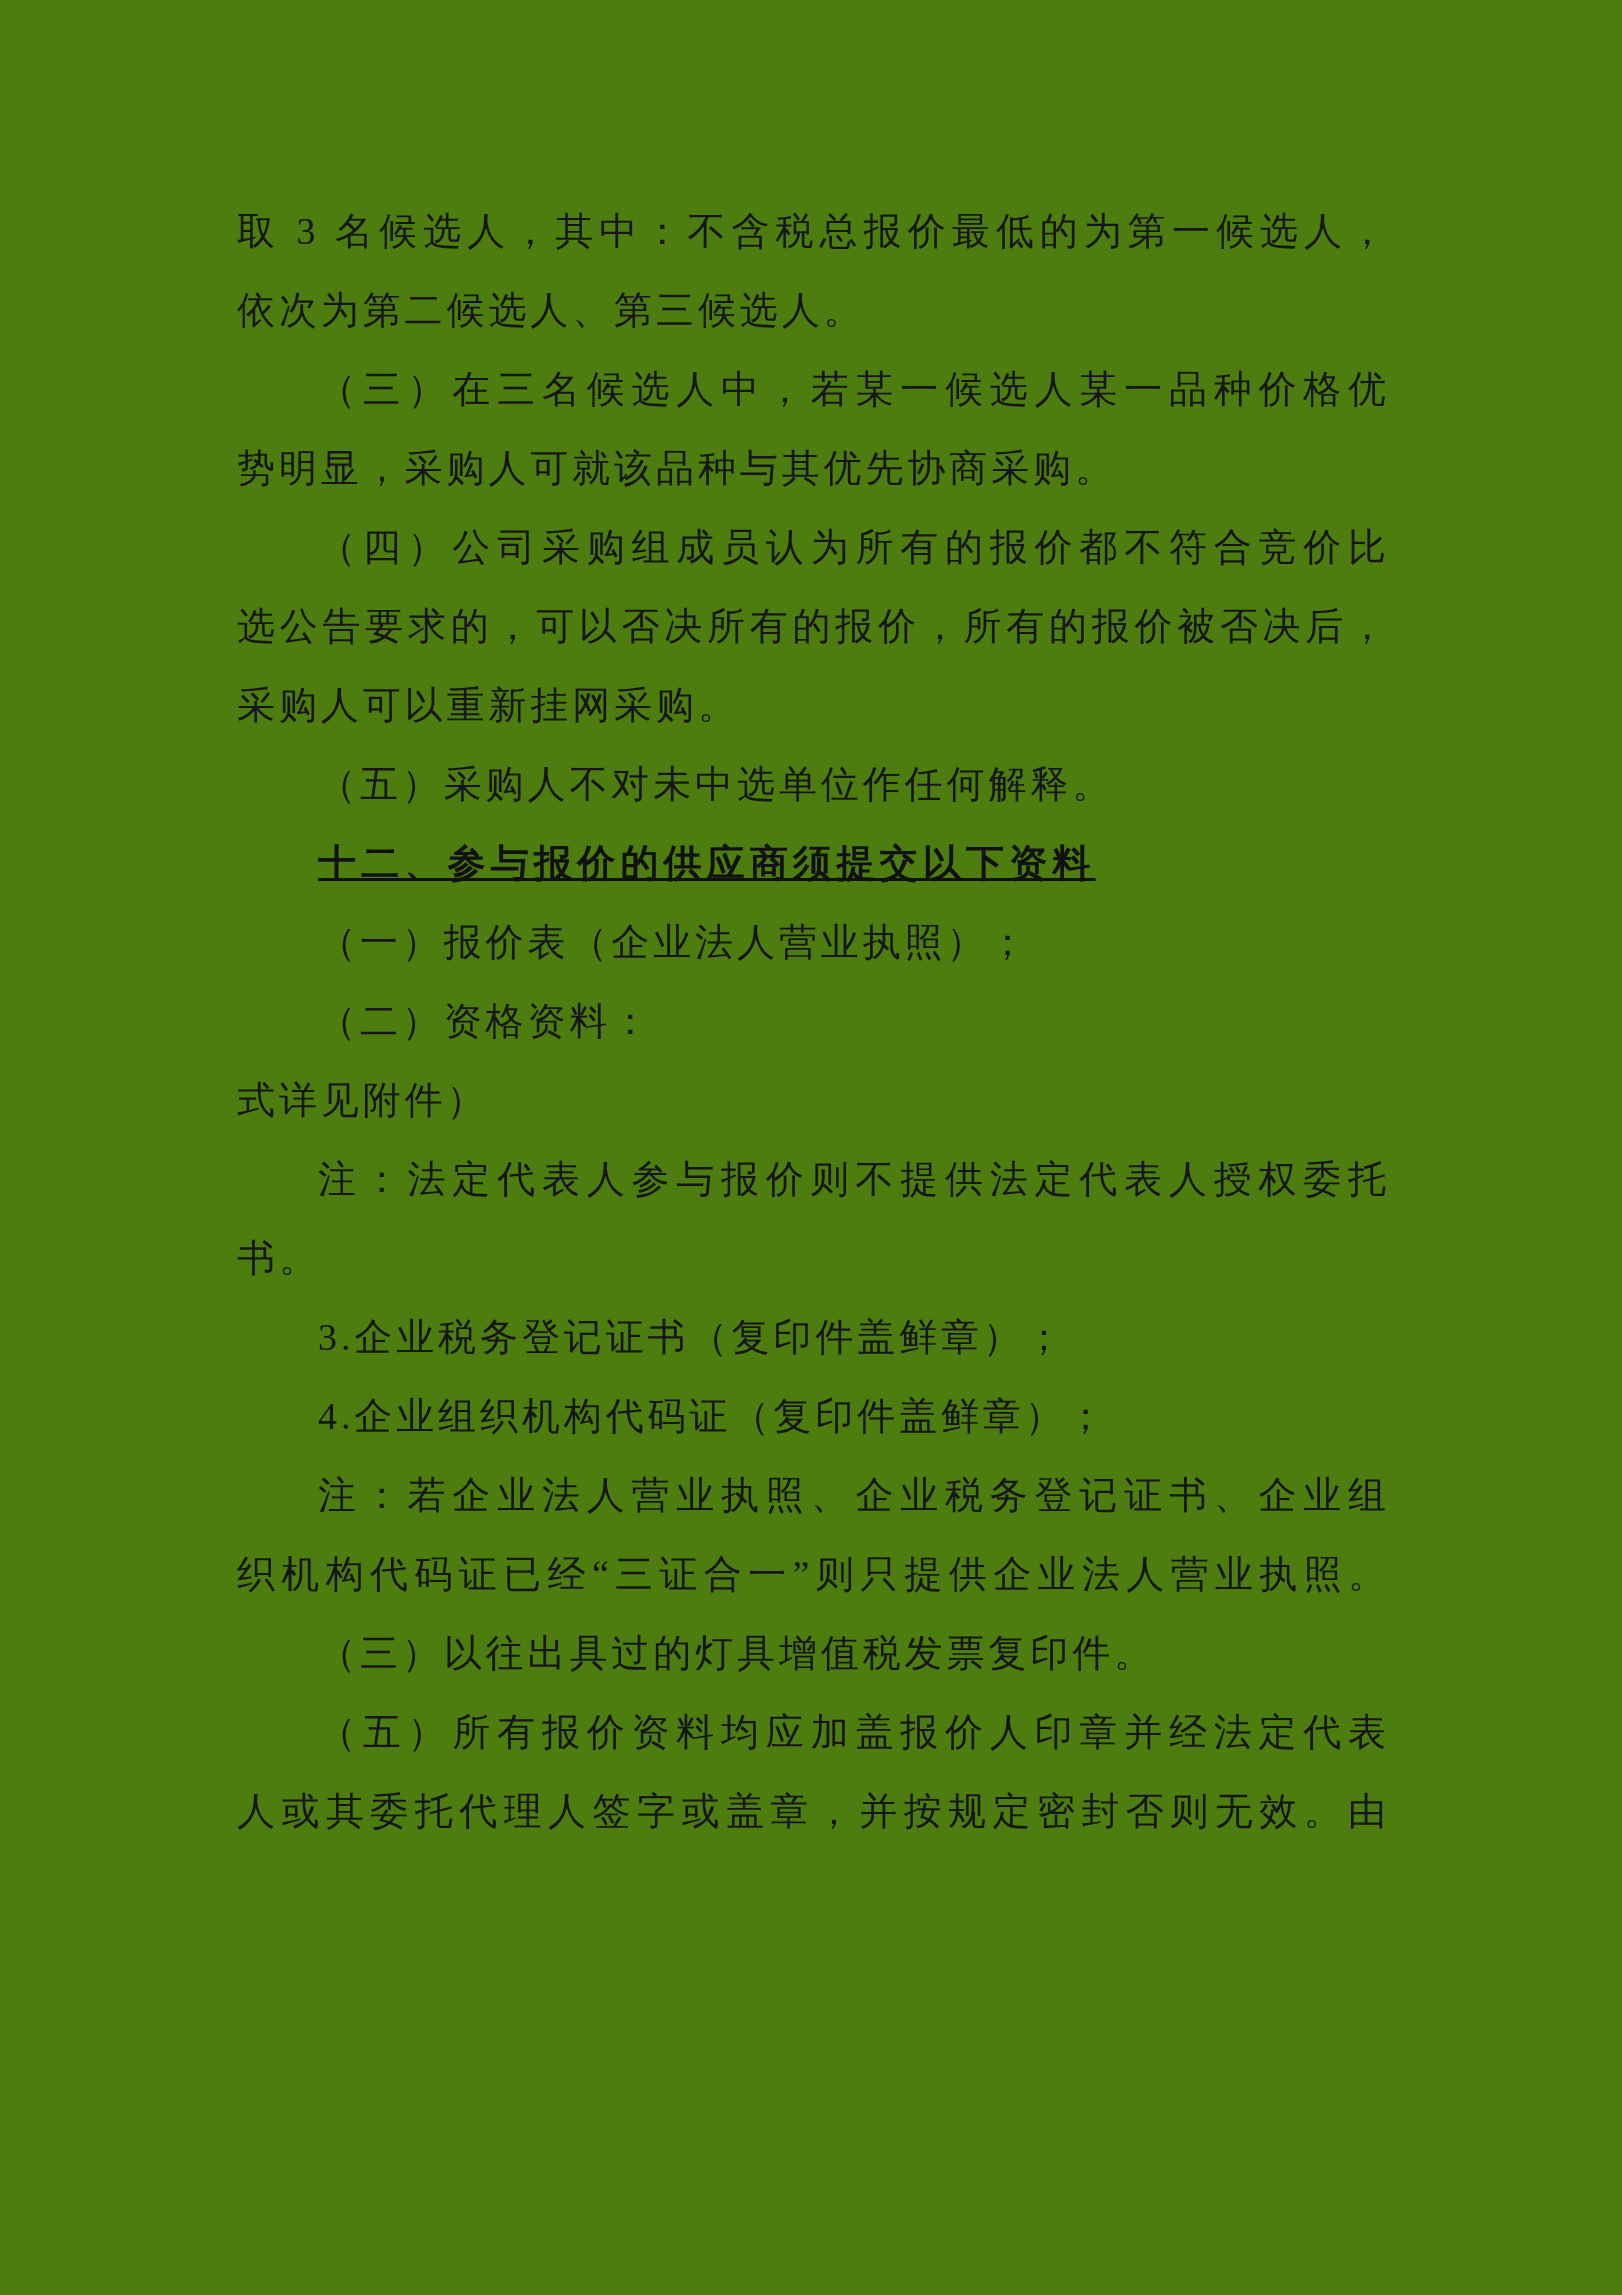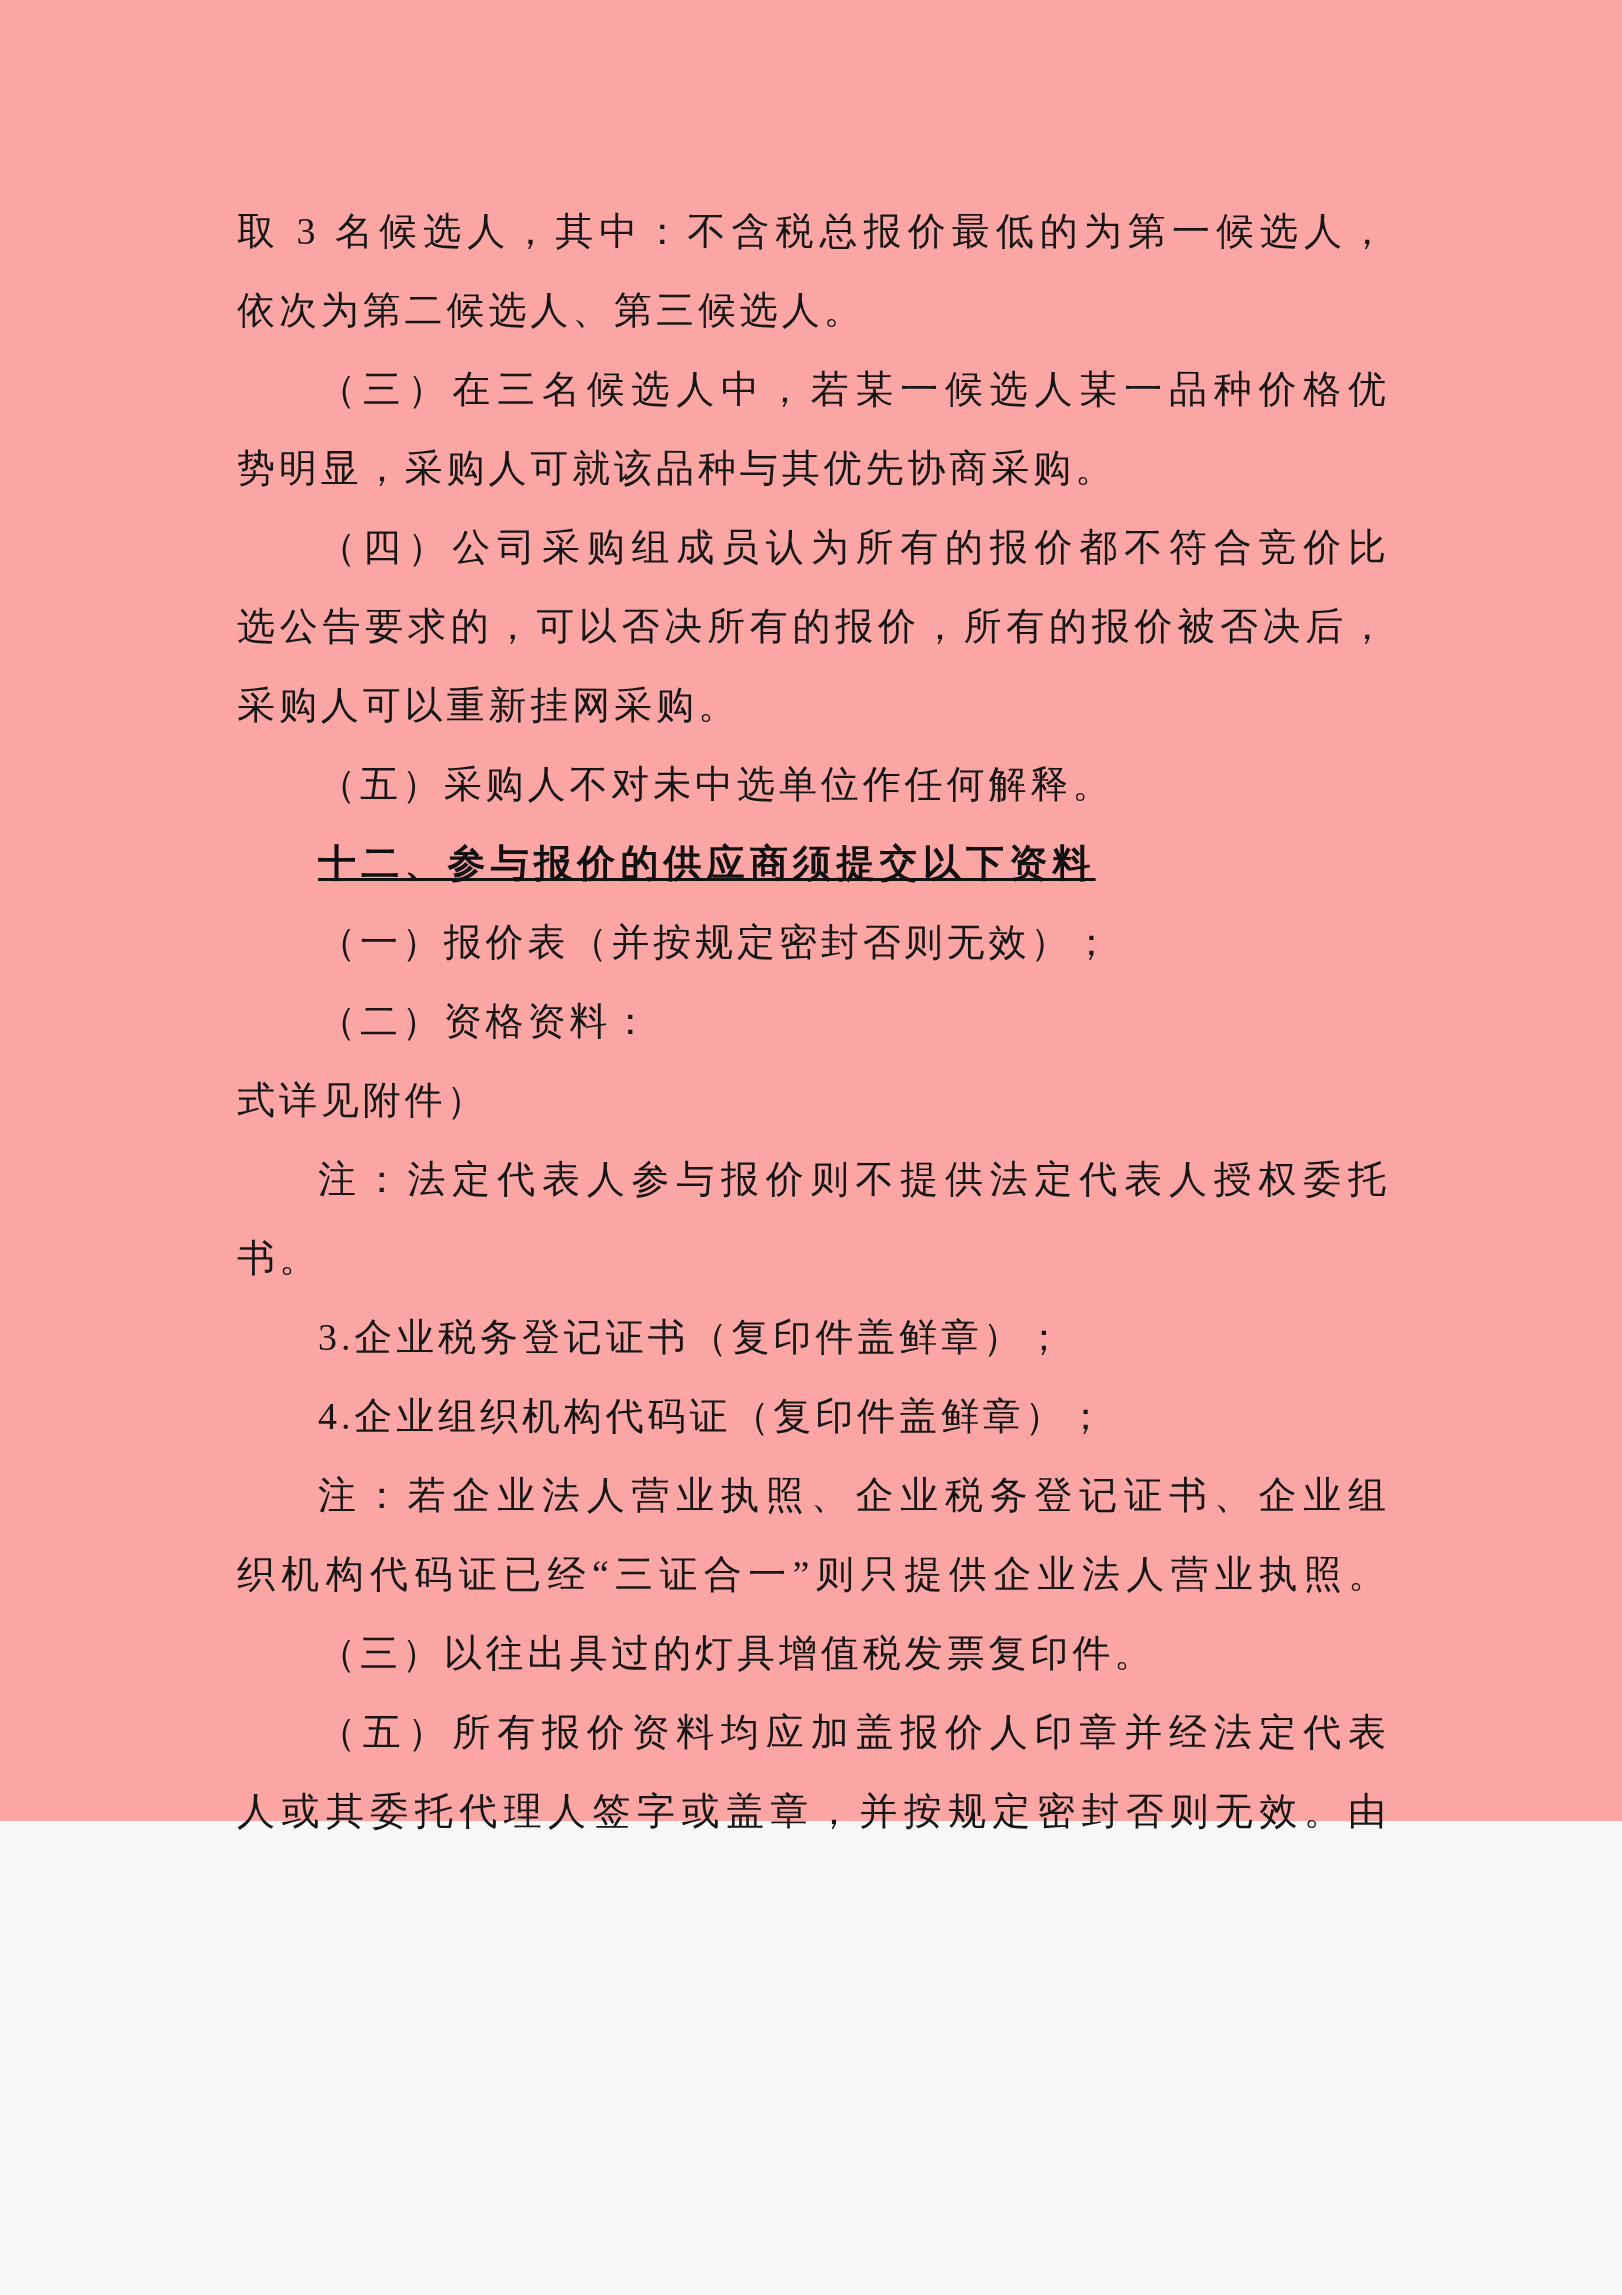--- a/index.html
+++ b/index.html
@@ -11,22 +11,22 @@
     height: 2295px;
     background: #f7f7f5;
     position: relative;
     overflow: hidden;
   }
   .page {
     position: absolute;
     left: 0;
     top: 0;
     width: 1623px;
-    height: 1821px;
-    background: #fca5a5;
+    height: 2295px;
+    background: #4d7c0f;
     box-sizing: border-box;
     padding: 192px 233px 0 237px;
     color: #161616;
     font-family: "Liberation Serif", "DejaVu Serif", serif;
     font-size: 38px;
     letter-spacing: 3.9px;
   }
   .line {
     height: 79px;
     line-height: 79px;
@@ -54,21 +54,21 @@
 <div class="page">
   <div class="line justify">取 3 名候选人，其中：不含税总报价最低的为第一候选人，</div>
   <div class="line">依次为第二候选人、第三候选人。</div>
   <div class="line indent justify">（三）在三名候选人中，若某一候选人某一品种价格优</div>
   <div class="line">势明显，采购人可就该品种与其优先协商采购。</div>
   <div class="line indent justify">（四）公司采购组成员认为所有的报价都不符合竞价比</div>
   <div class="line justify">选公告要求的，可以否决所有的报价，所有的报价被否决后，</div>
   <div class="line">采购人可以重新挂网采购。</div>
   <div class="line indent">（五）采购人不对未中选单位作任何解释。</div>
   <div class="line indent heading">十二、参与报价的供应商须提交以下资料</div>
-  <div class="line indent">（一）报价表（并按规定密封否则无效）；</div>
+  <div class="line indent">（一）报价表（企业法人营业执照）；</div>
   <div class="line indent">（二）资格资料：</div>
   <div class="line">式详见附件）</div>
   <div class="line indent justify">注：法定代表人参与报价则不提供法定代表人授权委托</div>
   <div class="line">书。</div>
   <div class="line indent">3.企业税务登记证书（复印件盖鲜章）；</div>
   <div class="line indent">4.企业组织机构代码证（复印件盖鲜章）；</div>
   <div class="line indent justify">注：若企业法人营业执照、企业税务登记证书、企业组</div>
   <div class="line justify">织机构代码证已经“三证合一”则只提供企业法人营业执照。</div>
   <div class="line indent">（三）以往出具过的灯具增值税发票复印件。</div>
   <div class="line indent justify">（五）所有报价资料均应加盖报价人印章并经法定代表</div>

